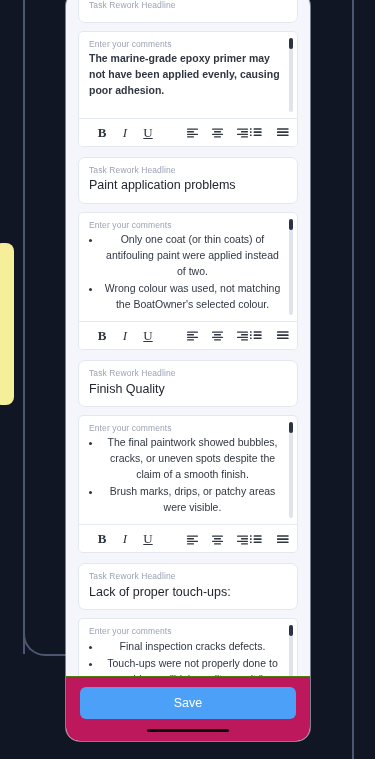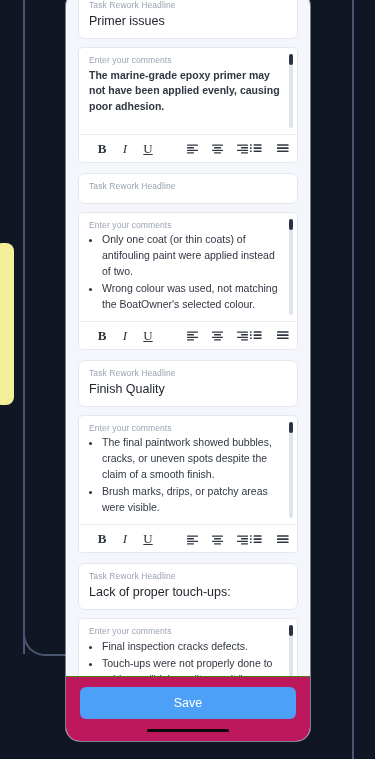--- a/index.html
+++ b/index.html
@@ -109,20 +109,21 @@
   .editor-text {
     font-size: 10.5px;
     color: #303742;
     line-height: 1.52;
   }
   .editor-text p { margin: 0; font-weight: bold; }
   .editor-text ul {
     margin: 0;
     padding-left: 13px;
     list-style: disc;
+    text-align: center;
   }
   .editor-text li { margin: 0 0 1px 0; }
 
   
   .editor-scrollbar {
     position: absolute;
     top: 6px;
     right: 4px;
     bottom: 6px;
     width: 4px;
@@ -212,21 +213,20 @@
   <div class="guide-line guide-line-right"></div>
   <div class="guide-elbow"></div>
   <div class="yellow-tab"></div>
 
   <div class="app-surface">
 
     <div class="scroll-area">
       <div id="sections-host">
           <div class="headline-card">
             <div class="field-label">Task Rework Headline</div>
-            <div class="field-value">Primer issues</div>
           </div>
           <div class="editor-card">
             <div class="editor-body">
               <div class="field-label">Enter your comments</div>
               <div class="editor-text">
                 <p>The marine-grade epoxy primer may not have been applied evenly, causing poor adhesion.</p>
               </div>
               <div class="editor-scrollbar">
                 <div class="thumb"></div>
               </div>
@@ -279,20 +279,21 @@
                     <rect x="0" y="2.2" width="11.6" height="1.6" rx="0.5" fill="#2f3640"></rect>
                     <rect x="0" y="5.300000000000001" width="11.6" height="1.6" rx="0.5" fill="#2f3640"></rect>
                     <rect x="0" y="8.4" width="11.6" height="1.6" rx="0.5" fill="#2f3640"></rect>
                   </svg>
                 </div>
               </div>
             </div>
           </div>
           <div class="headline-card">
             <div class="field-label">Task Rework Headline</div>
+            <div class="field-value">Paint application problems</div>
           </div>
           <div class="editor-card">
             <div class="editor-body">
               <div class="field-label">Enter your comments</div>
               <div class="editor-text">
                 <ul>
                   <li>Only one coat (or thin coats) of antifouling paint were applied instead of two.</li>
                   <li>Wrong colour was used, not matching the BoatOwner's selected colour.</li>
                 </ul>
               </div>

